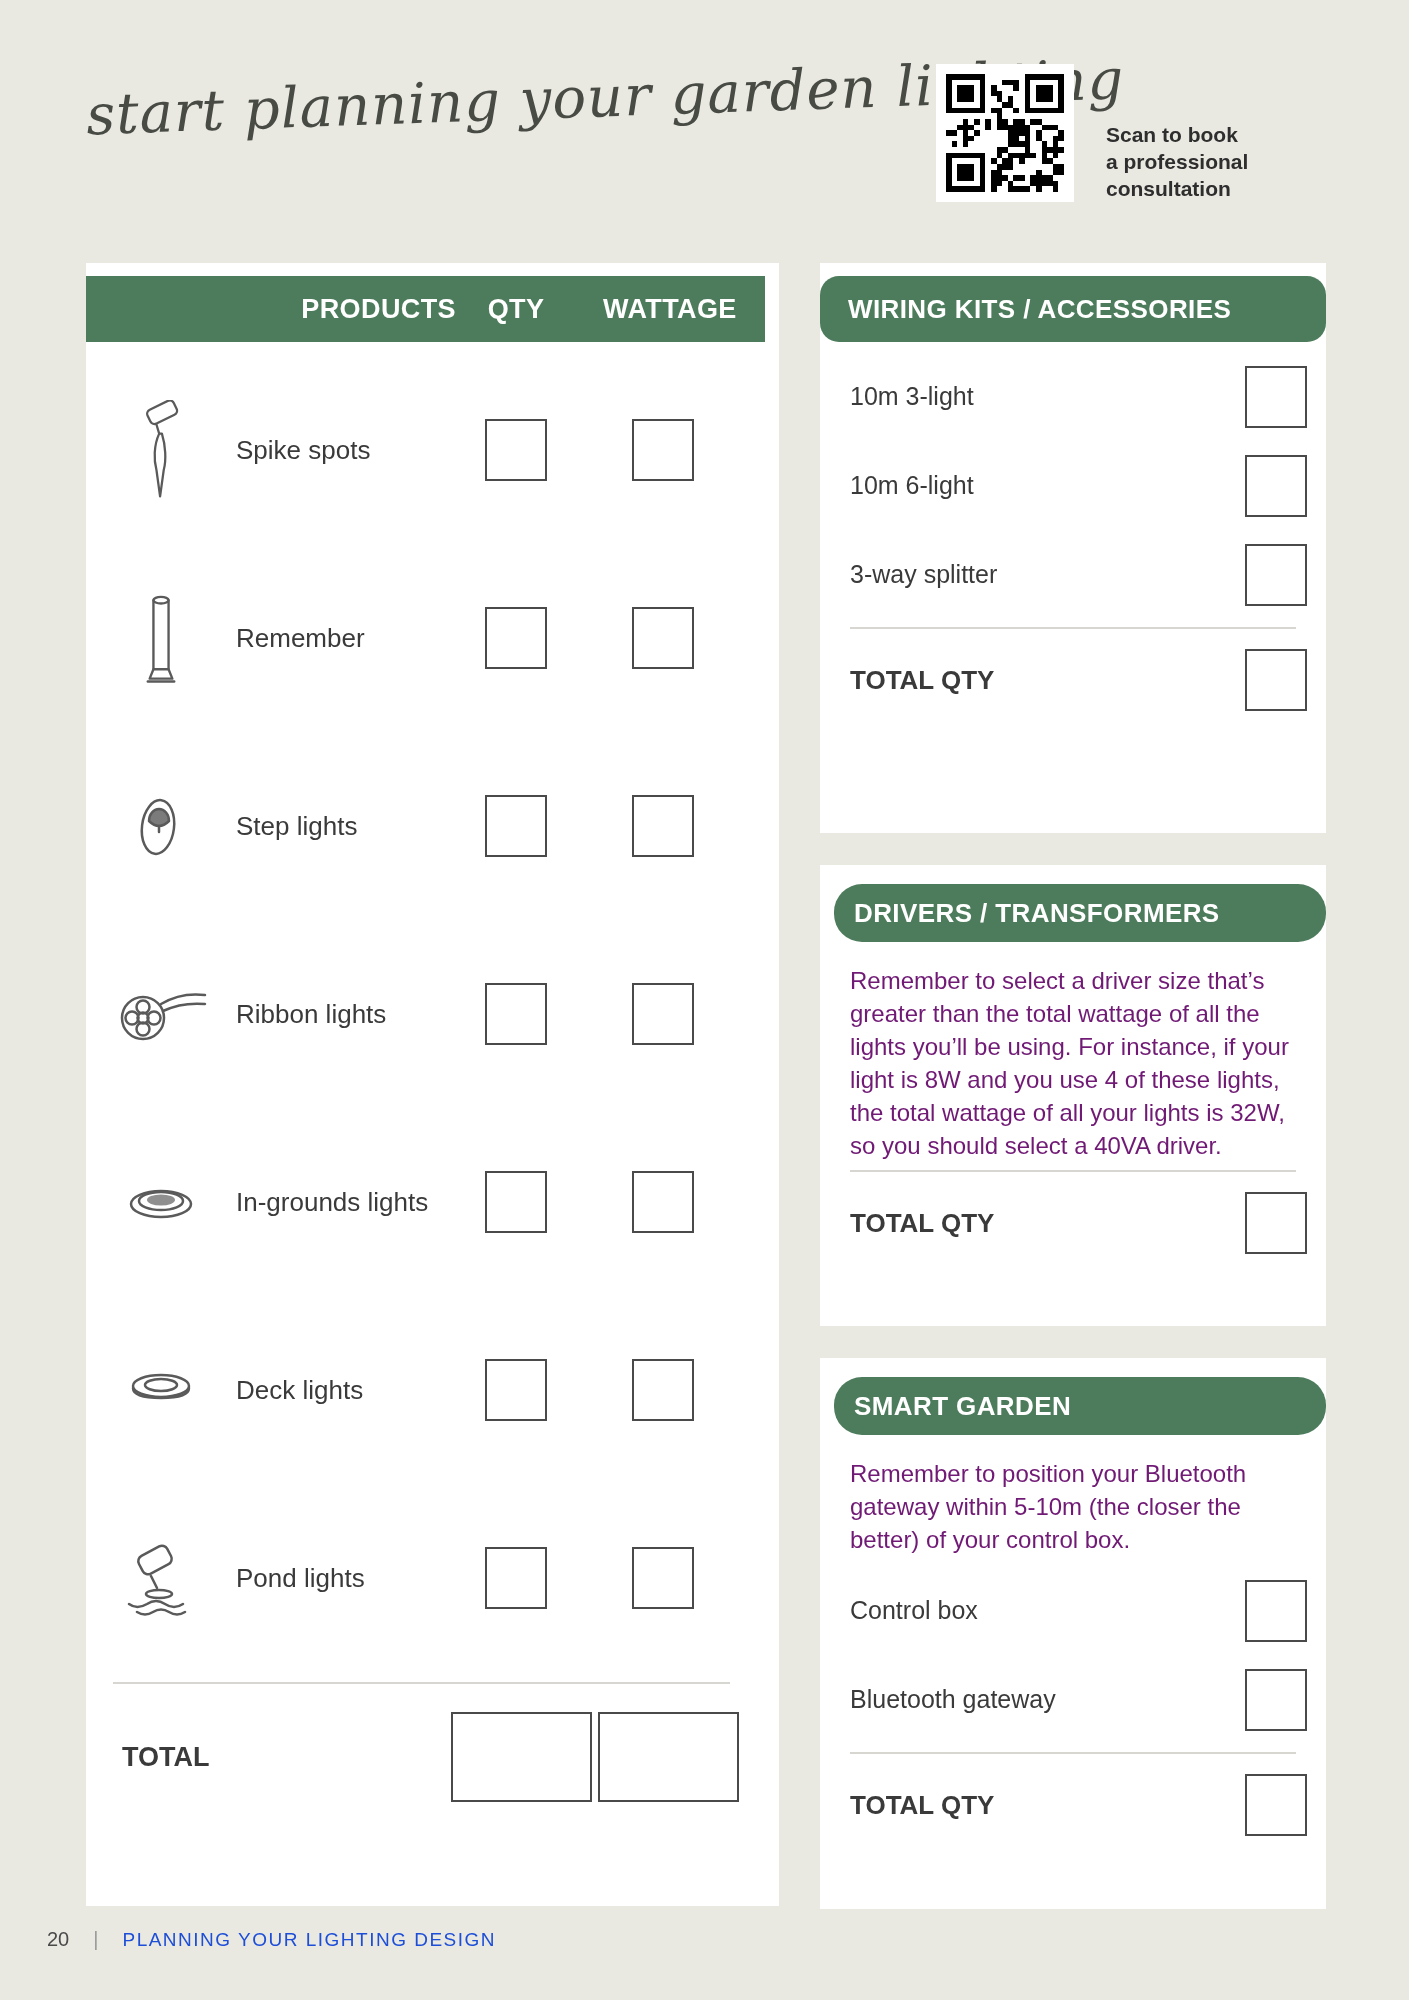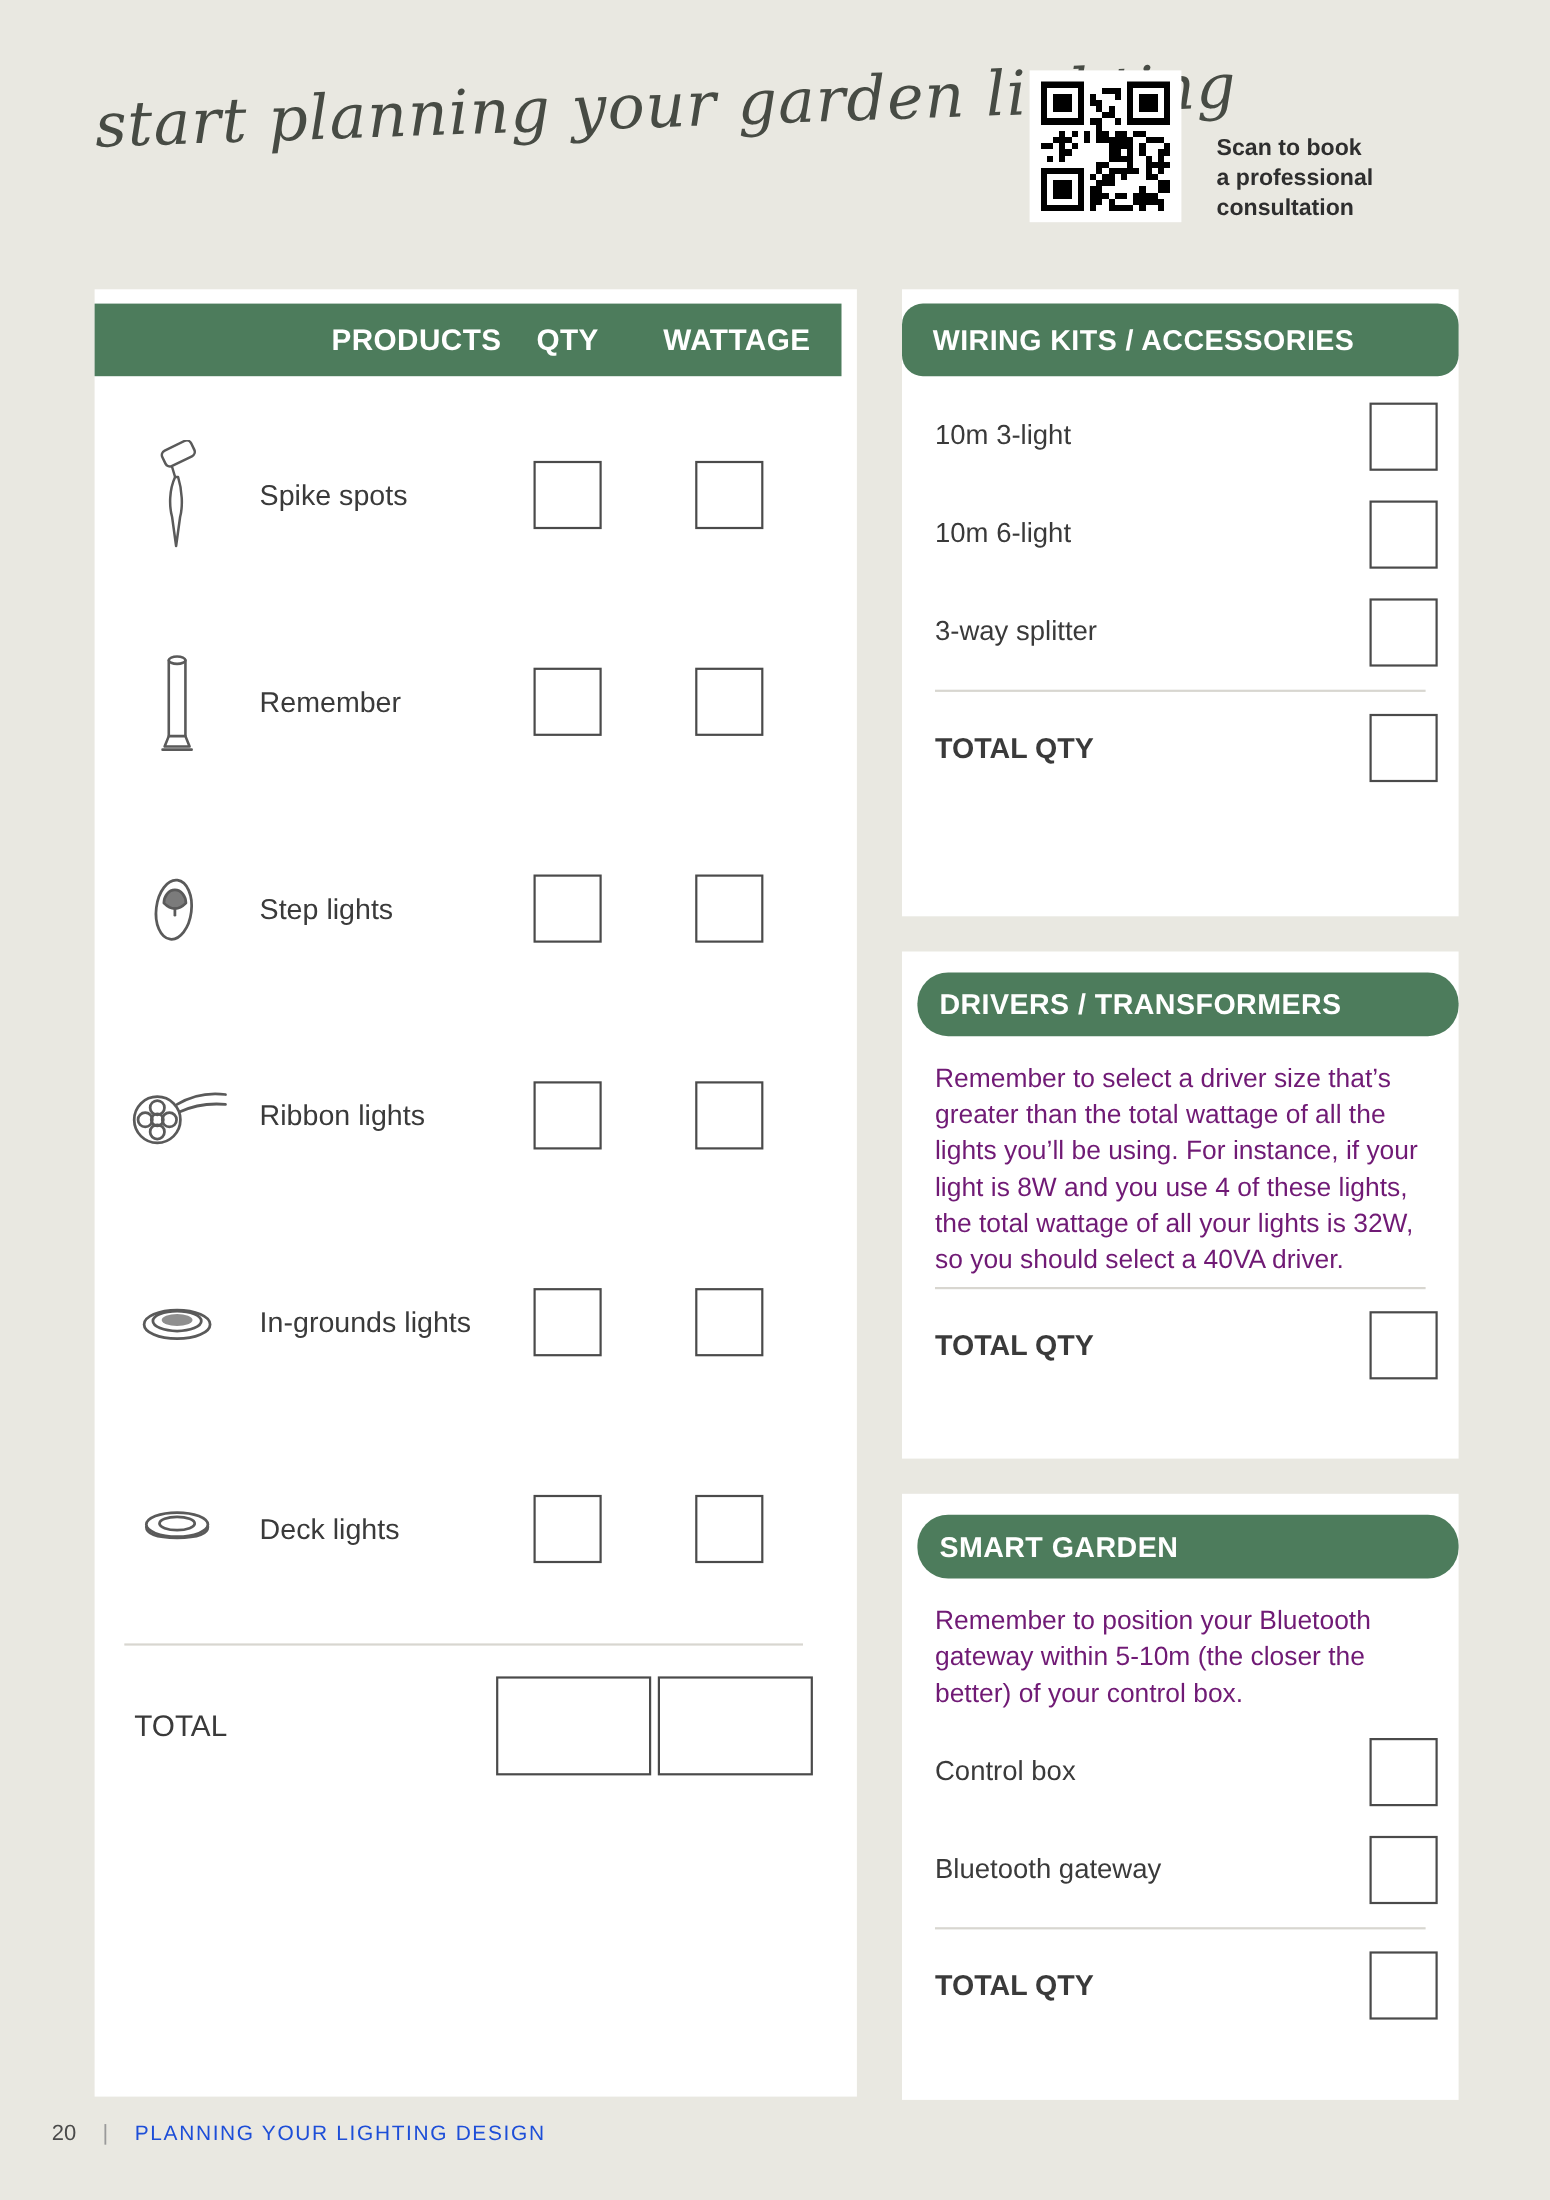--- a/index.html
+++ b/index.html
@@ -44,21 +44,21 @@
   .product-row {
     display:grid; grid-template-columns:150px 220px 120px 27px 120px;
     align-items:center; height:188px;
   }
   .icon-cell { display:flex; justify-content:center; align-items:center; }
   .icon-cell svg { stroke:#5a5a5a; }
   .label-cell { font-size:26px; }
   .checkbox { width:62px; height:62px; border:2px solid #4a4a4a; background:#fff; margin:0 auto; }
   .products-divider { height:2px; background:#d8d6d0; margin:10px 49px 0 27px; }
   .total-row { display:flex; align-items:center; margin-top:28px; padding:0 40px 0 36px; }
-  .total-row .total-label { font-weight:normal; font-size:27px; }
+  .total-row .total-label { font-weight:bold; font-size:27px; }
   .big-box { width:141px; height:90px; border:2px solid #4a4a4a; background:#fff; }
   .big-box.first { margin-left:auto; }
   .big-box + .big-box { margin-left:6px; }
 
   
   .right-col { position:absolute; left:820px; top:263px; width:506px; display:flex; flex-direction:column; gap:32px; }
   .card-wiring { height:570px; }
   .card-drivers { height:461px; }
   .card-smart { height:551px; }
   .bar-full { margin-top:13px; height:66px; font-size:26px; padding-left:28px;border-radius:19px; }
@@ -338,20 +338,39 @@
         <div class="label-cell">Deck lights</div>
         <div>
             <div class="checkbox"></div>
           </div>
         <div></div>
         <div>
             <div class="checkbox"></div>
           </div>
       </div>
 
+      <div class="product-row">
+        <div class="icon-cell">
+          <svg width="80" height="80" viewBox="0 0 80 80" fill="none" stroke-width="2.5" stroke-linecap="round" stroke-linejoin="round">
+            <rect x="18" y="12" width="32" height="20" rx="6" transform="rotate(-28 34 22)"></rect>
+            <path d="M30 38 l6 12"></path>
+            <ellipse cx="38" cy="56" rx="13" ry="4"></ellipse>
+            <path d="M8 66 q8 6 18 0 q9 -6 18 0 q9 6 18 0"></path>
+            <path d="M16 74 q8 5 16 0 q8 -5 16 0 q8 5 16 0"></path>
+          </svg>
+        </div>
+        <div class="label-cell">Pond lights</div>
+        <div>
+            <div class="checkbox"></div>
+          </div>
+        <div></div>
+        <div>
+            <div class="checkbox"></div>
+          </div>
+      </div>
 
     </div>
 
     <div class="products-divider"></div>
 
     <div class="total-row">
       <span class="total-label">TOTAL</span>
       <div class="big-box first"></div>
       <div class="big-box"></div>
     </div>

